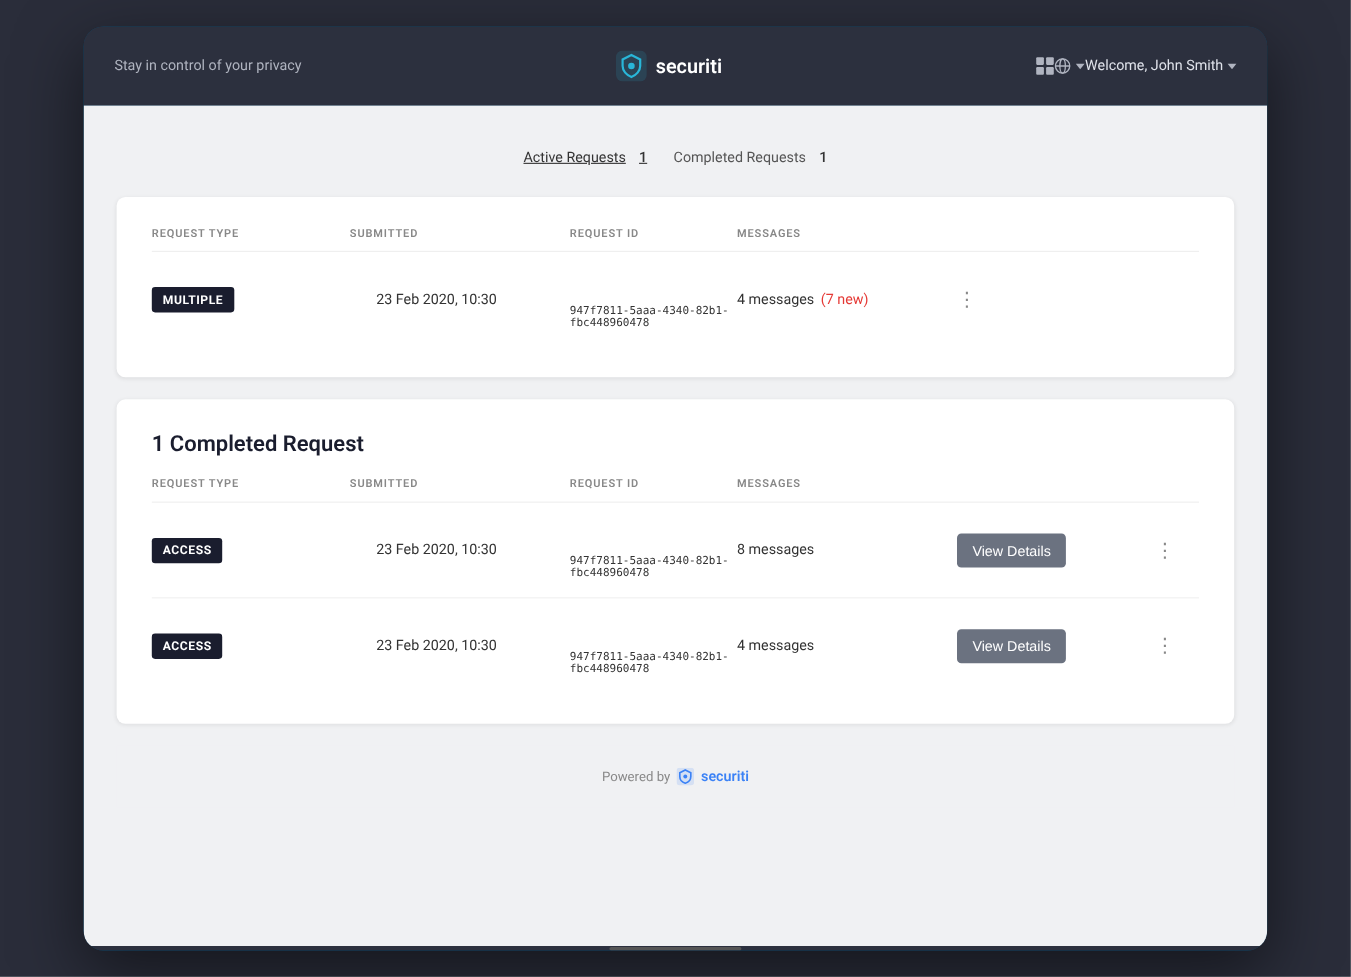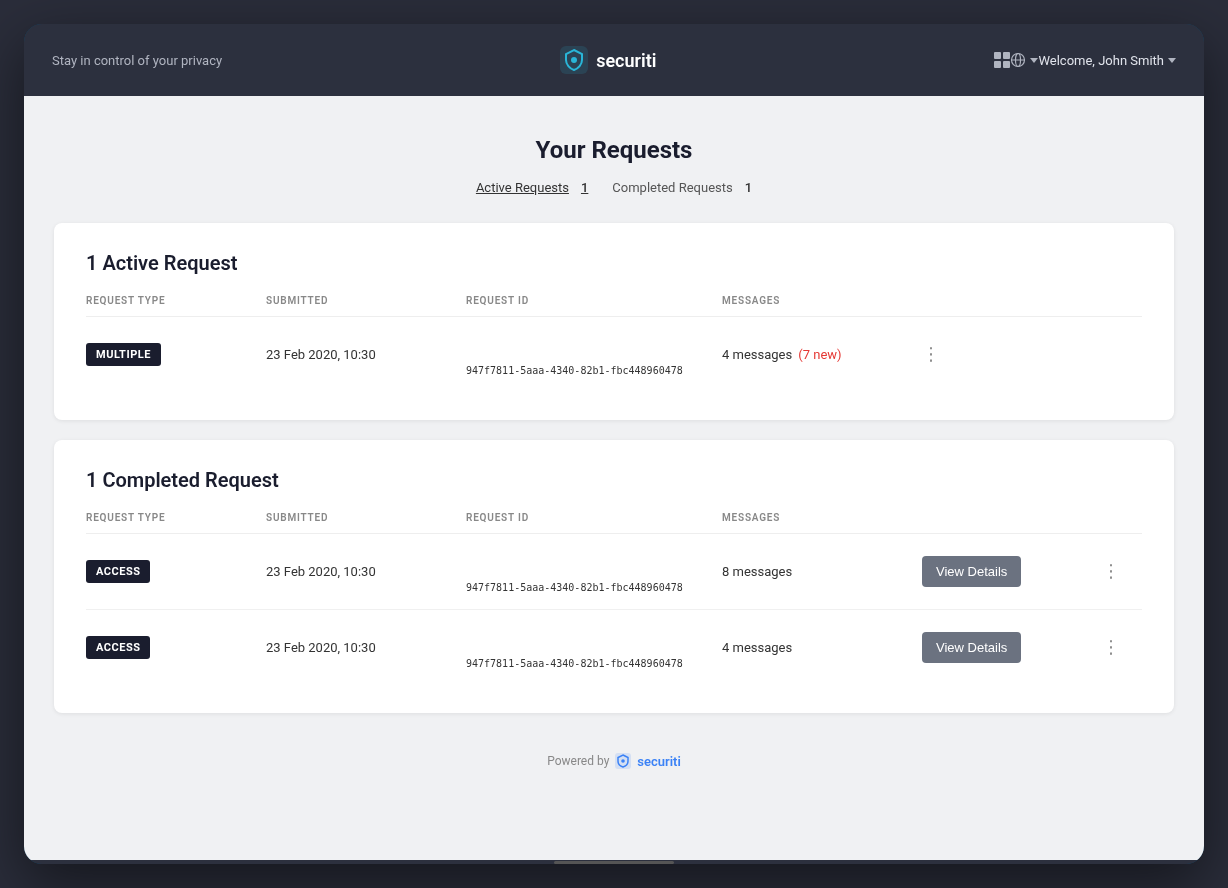--- a/index.html
+++ b/index.html
@@ -5,21 +5,21 @@
     * { box-sizing: border-box; margin: 0; padding: 0; }
     body {
       background: #2a2d3a;
       display: flex;
       align-items: center;
       justify-content: center;
       min-height: 100vh;
       font-family: -apple-system, BlinkMacSystemFont, 'Segoe UI', Roboto, sans-serif;
     }
     .device-frame {
-      width: 1180px;
+      width: 1076px;
       min-height: 840px;
       background: #0c4a6e;
       border-radius: 18px;
       overflow: hidden;
       box-shadow: 0 20px 60px rgba(0,0,0,0.5);
       display: flex;
       flex-direction: column;
     }
     
     .header {
@@ -172,20 +172,21 @@
       color: #fff;
       font-size: 11px;
       font-weight: 700;
       padding: 5px 10px;
       border-radius: 3px;
       letter-spacing: 0.5px;
     }
     .submitted-text {
       font-size: 13px;
       color: #333;
+      margin-left: 24px;
     }
     .request-id-text {
       font-size: 10px;
       color: #333;
       font-family: monospace;
       margin-top: 32px;
     }
     .messages-cell {
       font-size: 13px;
       color: #333;
@@ -296,35 +297,33 @@
         <span class="chevron-down"></span>
       </div>
       <div class="header-user">
         <span>Welcome, John Smith</span>
         <span class="chevron-down"></span>
       </div>
     </div>
   </div>
 
   <div class="main-content">
-    <h1 class="page-title">Your Requests</h1>
 
     <div class="tabs">
       <div class="tab active">
         <span>Active Requests</span>
         <span class="tab-count">1</span>
       </div>
       <div class="tab">
         <span>Completed Requests</span>
         <span class="tab-count">1</span>
       </div>
     </div>
 
     <div class="card">
-      <div class="card-title">1 Active Request</div>
       <div class="table-header">
         <div class="table-col-label">REQUEST TYPE</div>
         <div class="table-col-label">SUBMITTED</div>
         <div class="table-col-label">REQUEST ID</div>
         <div class="table-col-label">MESSAGES</div>
         <div class="table-col-label"></div>
         <div class="table-col-label"></div>
       </div>
 
       <div class="table-row">

